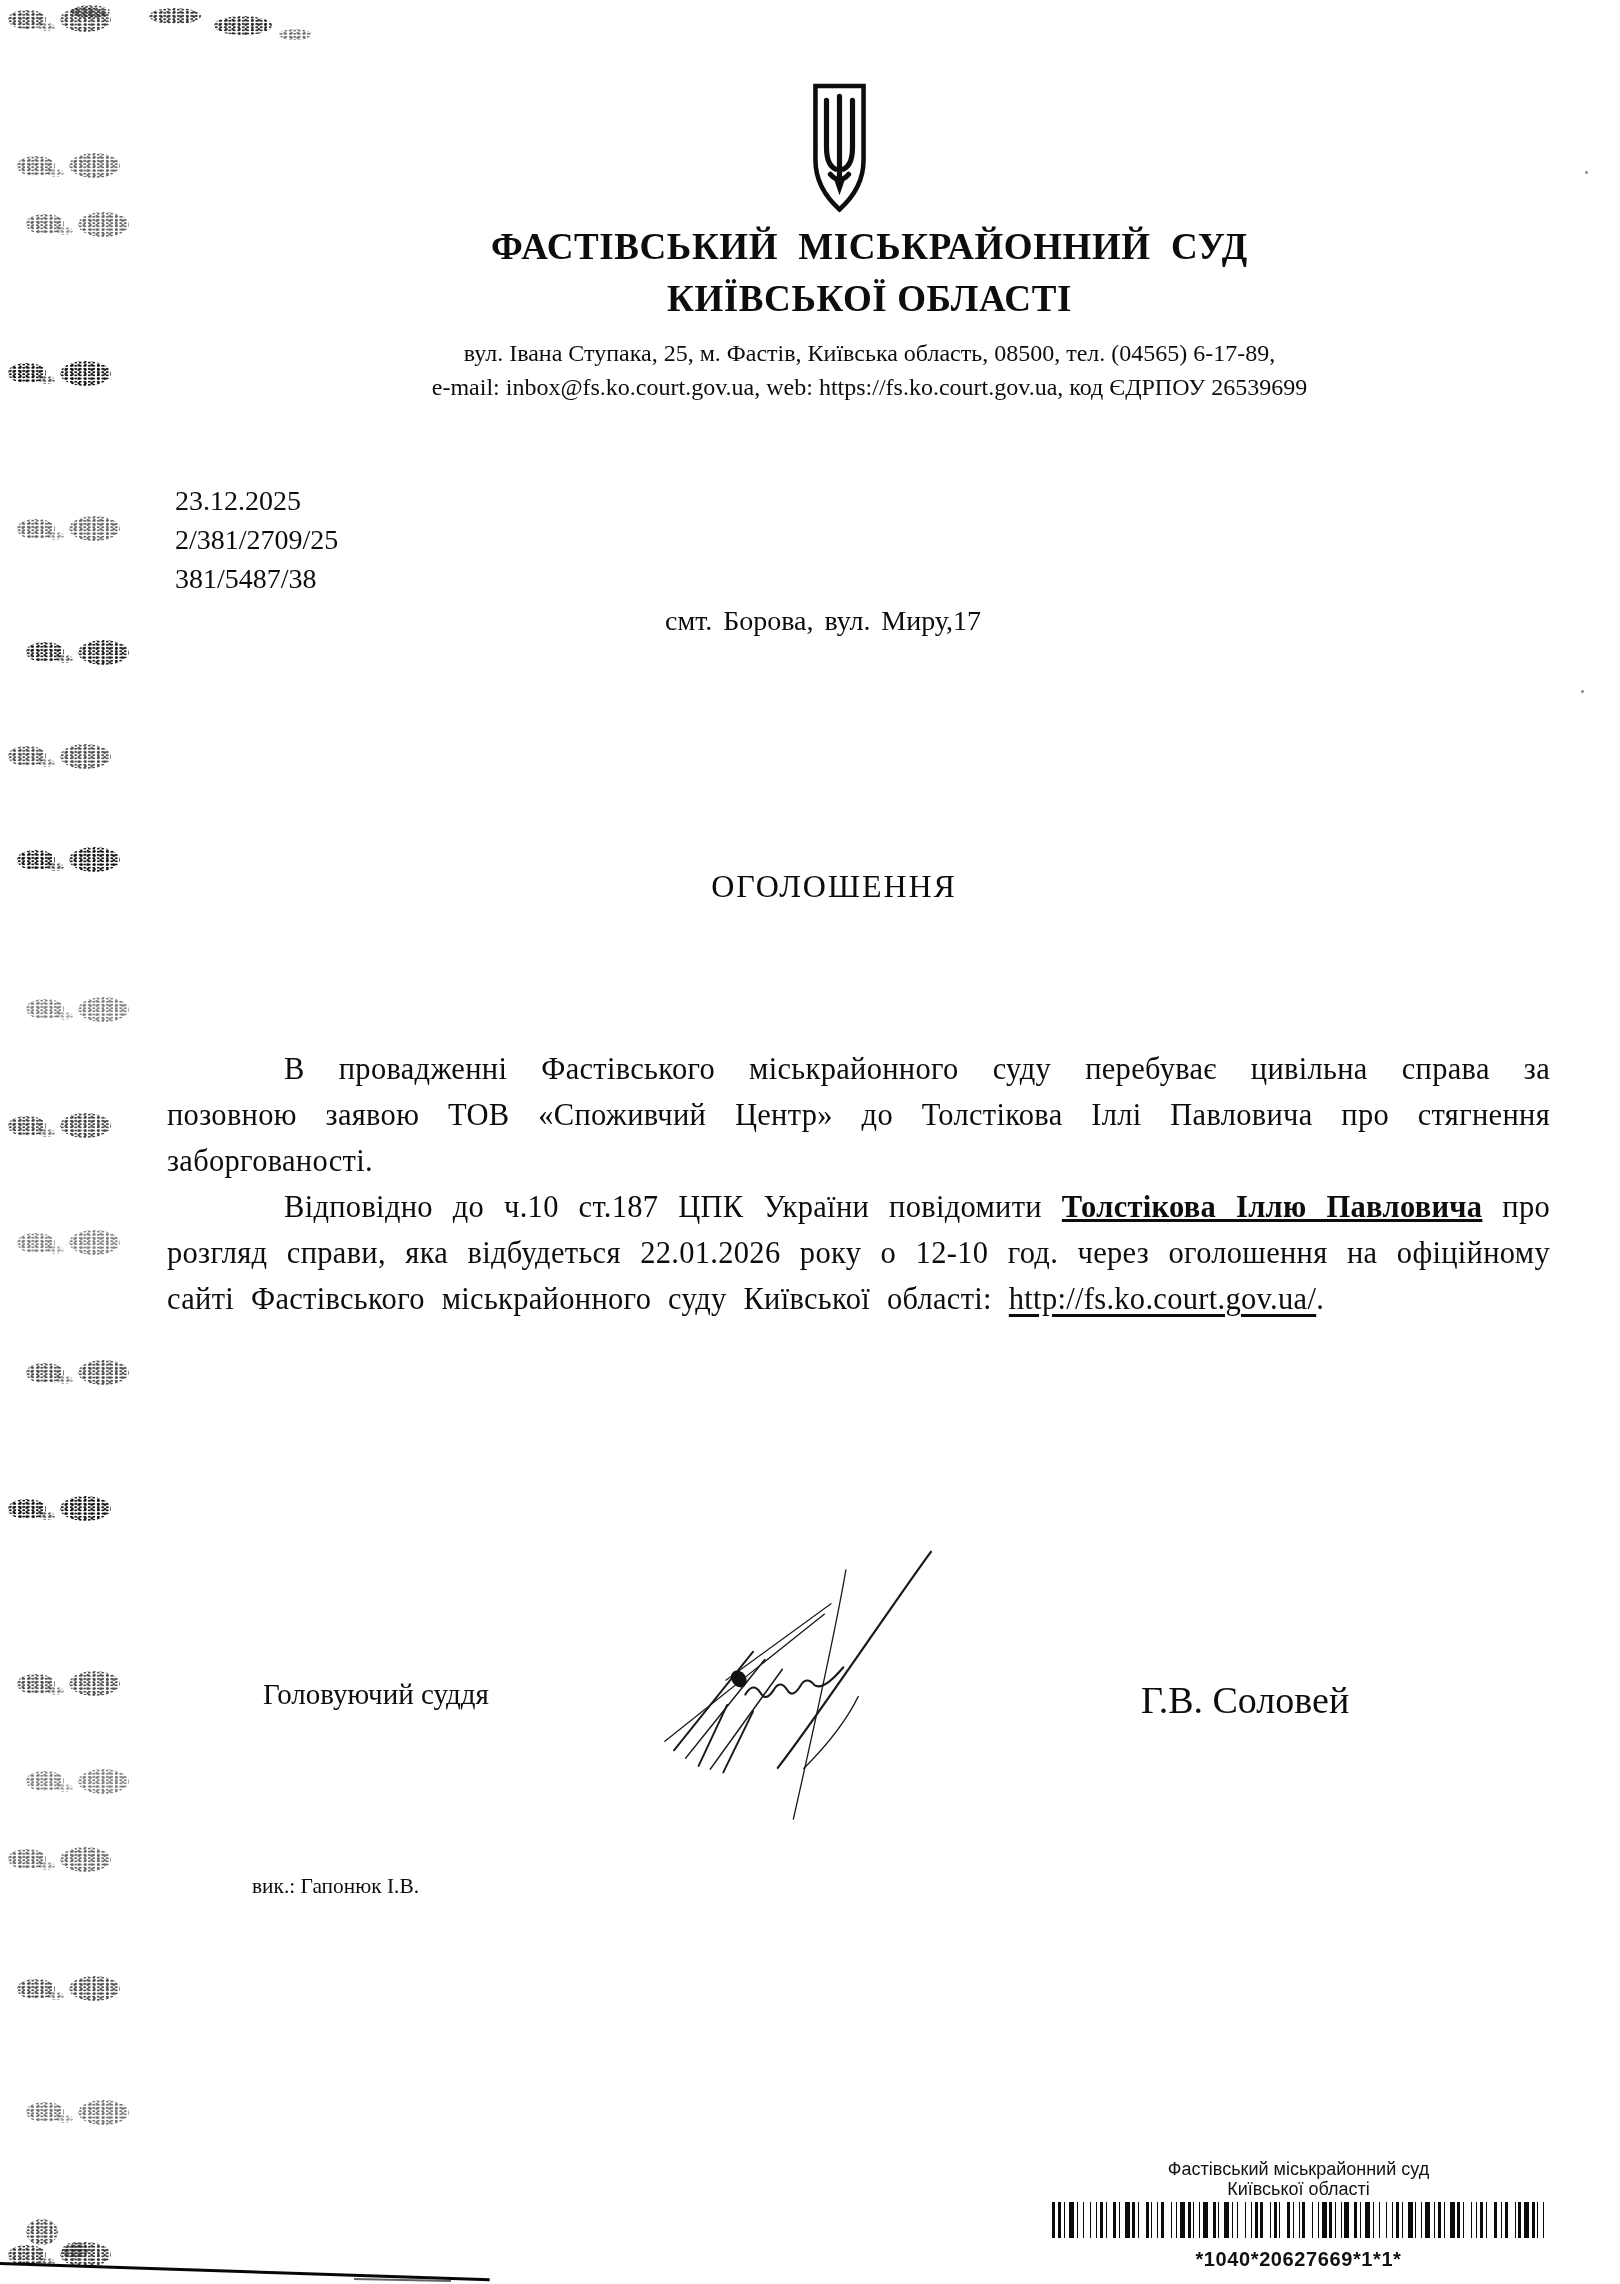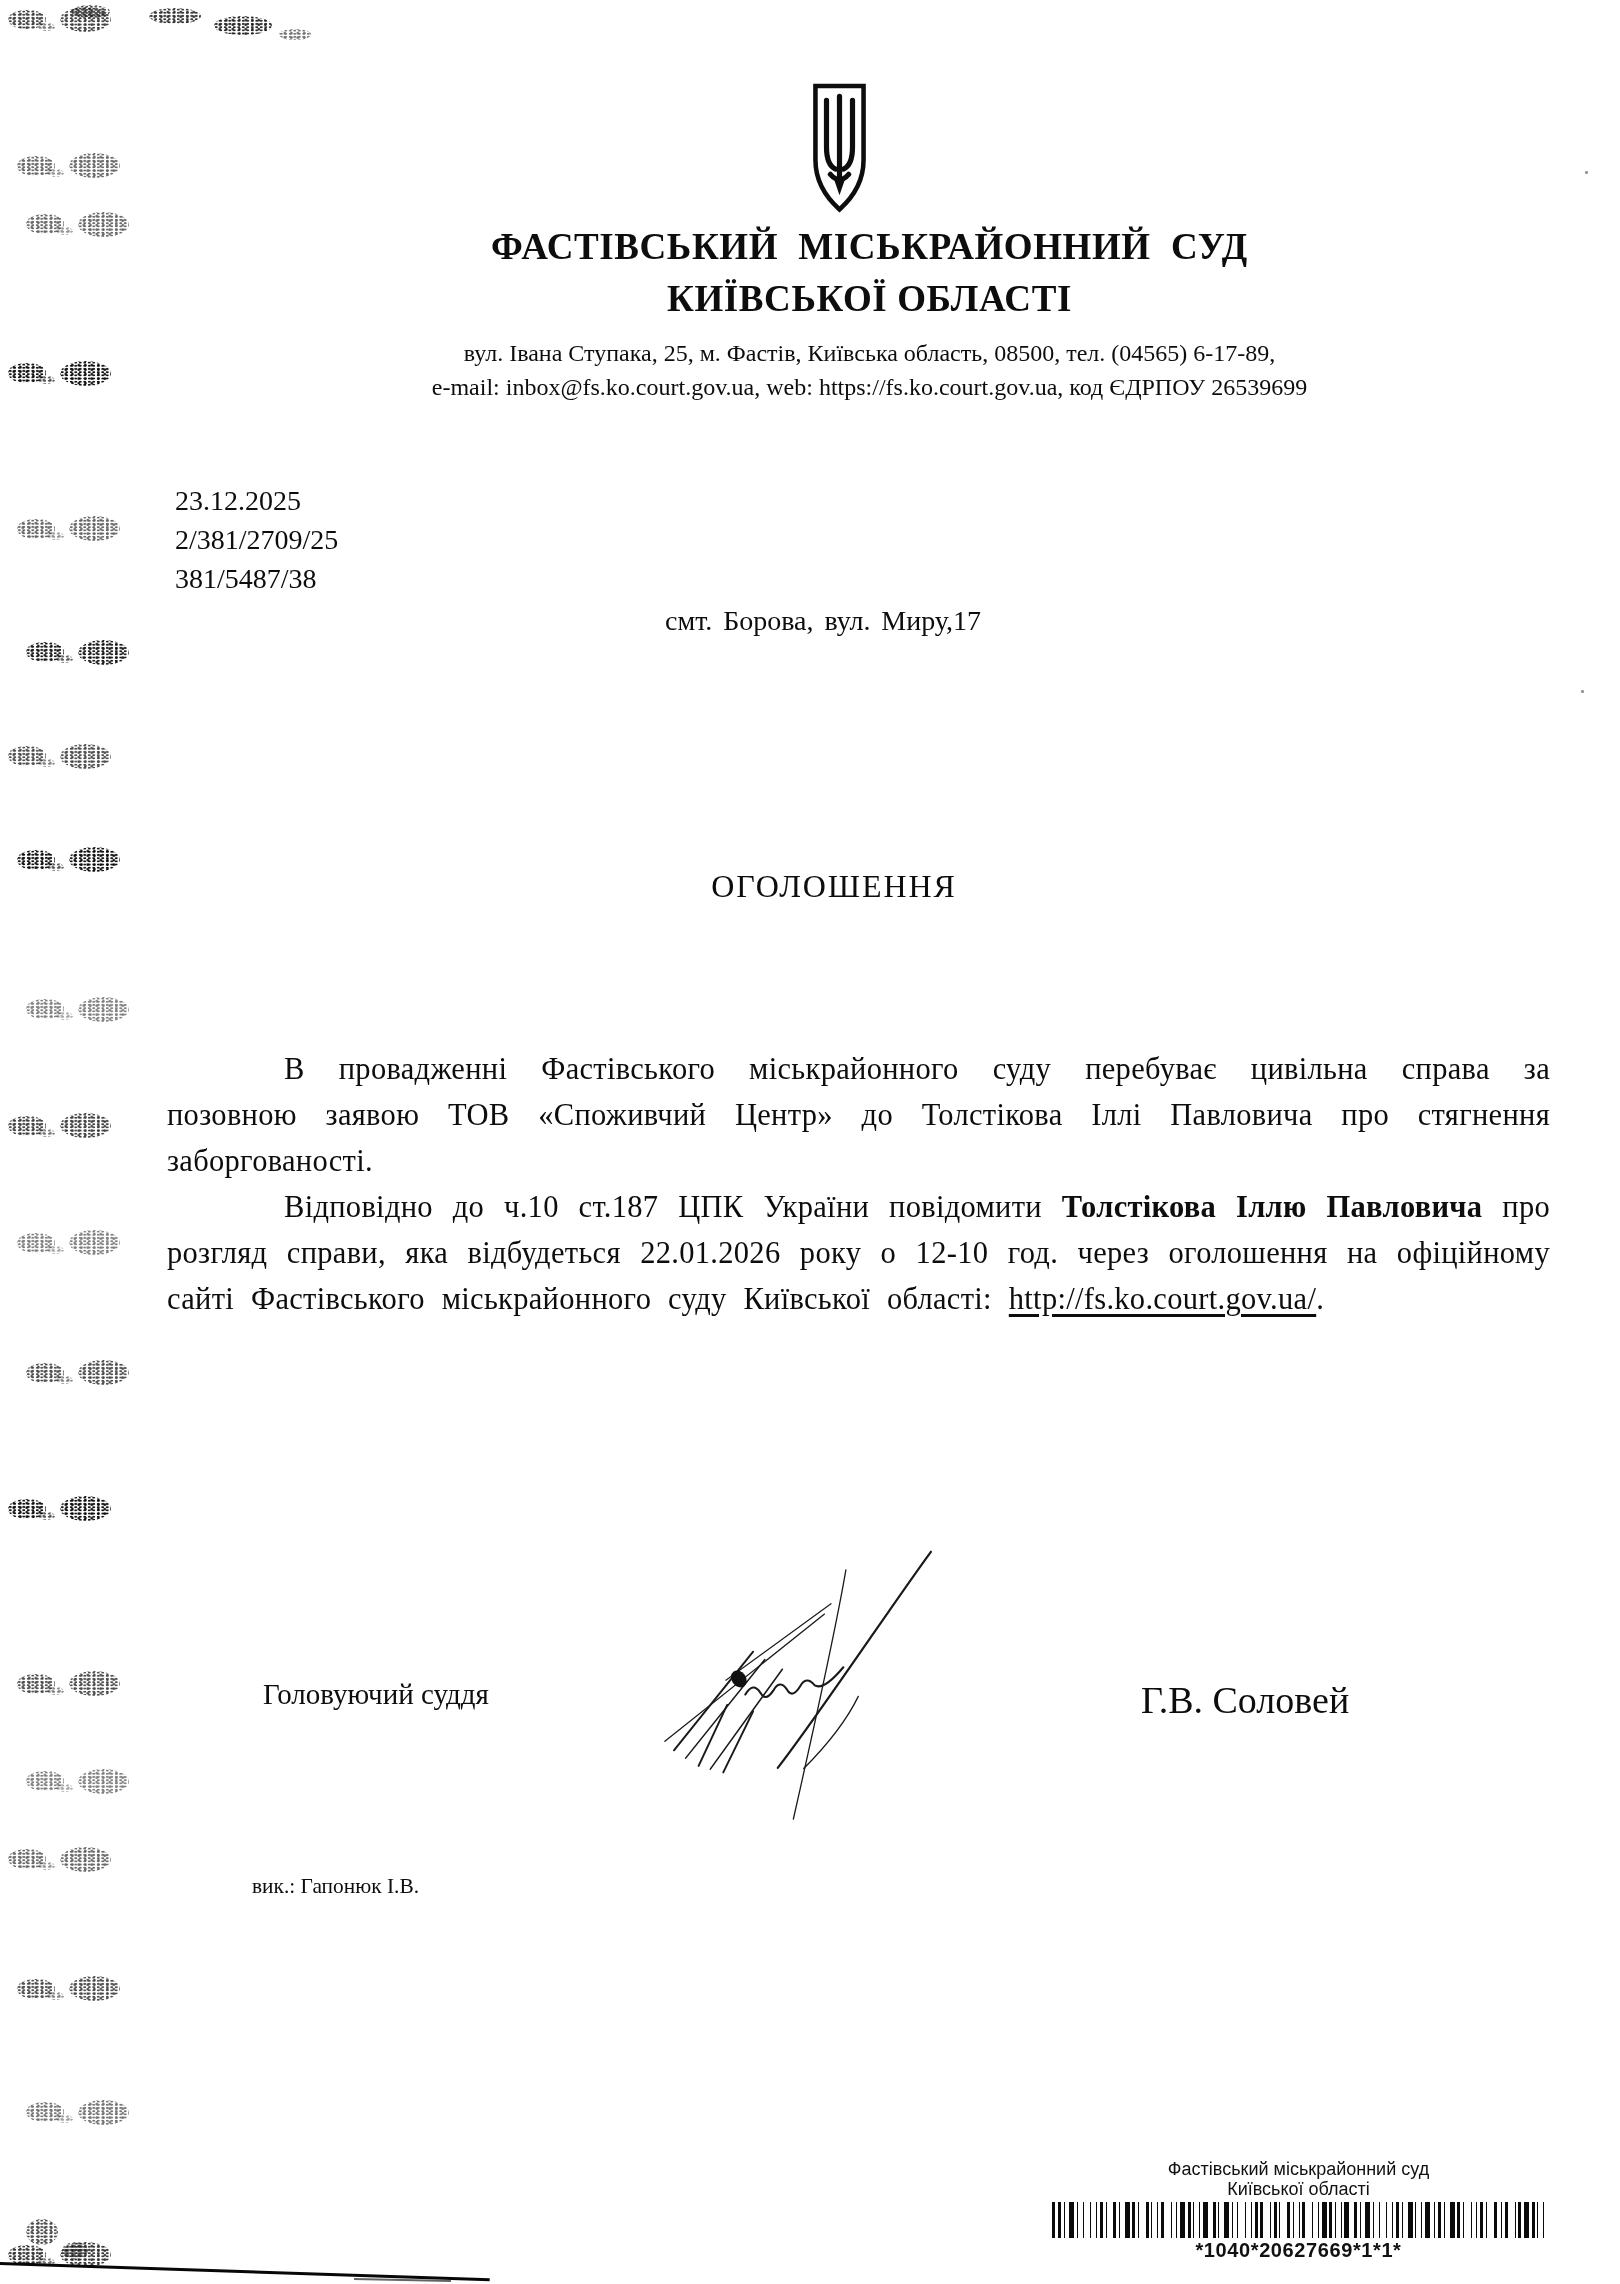--- a/index.html
+++ b/index.html
@@ -26,37 +26,37 @@
   .doc-title{
     position:absolute;left:0;top:868px;width:1668px;text-align:center;
     font-size:32px;letter-spacing:1.9px;
   }
   .body-text{
     position:absolute;left:167px;top:1046px;width:1383px;
     font-size:30.5px;line-height:46px;text-align:justify;
     word-spacing:9px;letter-spacing:0.3px;
   }
   .body-text p{margin:0;text-indent:117px;}
-  .body-text .b{font-weight:bold;}
+  .body-text .b{font-weight:bold;text-decoration:underline;}
   .body-text .lnk{text-decoration:underline;text-underline-offset:4.5px;}
   
   .sig-role{position:absolute;left:263px;top:1678px;font-size:29px;}
   .sig-name{position:absolute;left:1141px;top:1678px;font-size:38px;}
   .sig-scribble{position:absolute;left:648px;top:1544px;width:292px;height:279px;}
   .executor{position:absolute;left:252px;top:1874px;font-size:21.4px;}
   
   .footer{
     position:absolute;left:1042px;top:2158px;width:513px;text-align:center;
     font-family:"Liberation Sans", sans-serif;color:#111;
   }
   .footer .f1{font-size:18px;line-height:22px;}
   .footer .f2{font-size:18px;line-height:19.5px;}
   #barcode{position:relative;width:493px;height:36px;margin:2.6px auto 0;}
   #barcode i{position:absolute;top:0;height:100%;background:#0a0a0a;}
-  .bc-value{font-size:20px;letter-spacing:0.6px;margin-top:1px;font-weight:bold;}
+  .bc-value{font-size:20px;letter-spacing:0.6px;margin-top:10px;font-weight:bold;}
   
   .noise-blob{
     position:absolute;border-radius:50%;
     background-image:
       radial-gradient(circle,#000 35%,transparent 45%),
       radial-gradient(circle,#000 28%,transparent 38%);
     background-size:4.5px 3.2px,6.5px 4.5px;background-position:0 0,2.6px 1.9px;
   }
   .edge-line{position:absolute;left:0;top:2262px;width:490px;height:2.6px;background:#070707;
     transform:rotate(1.9deg);transform-origin:left top;}

